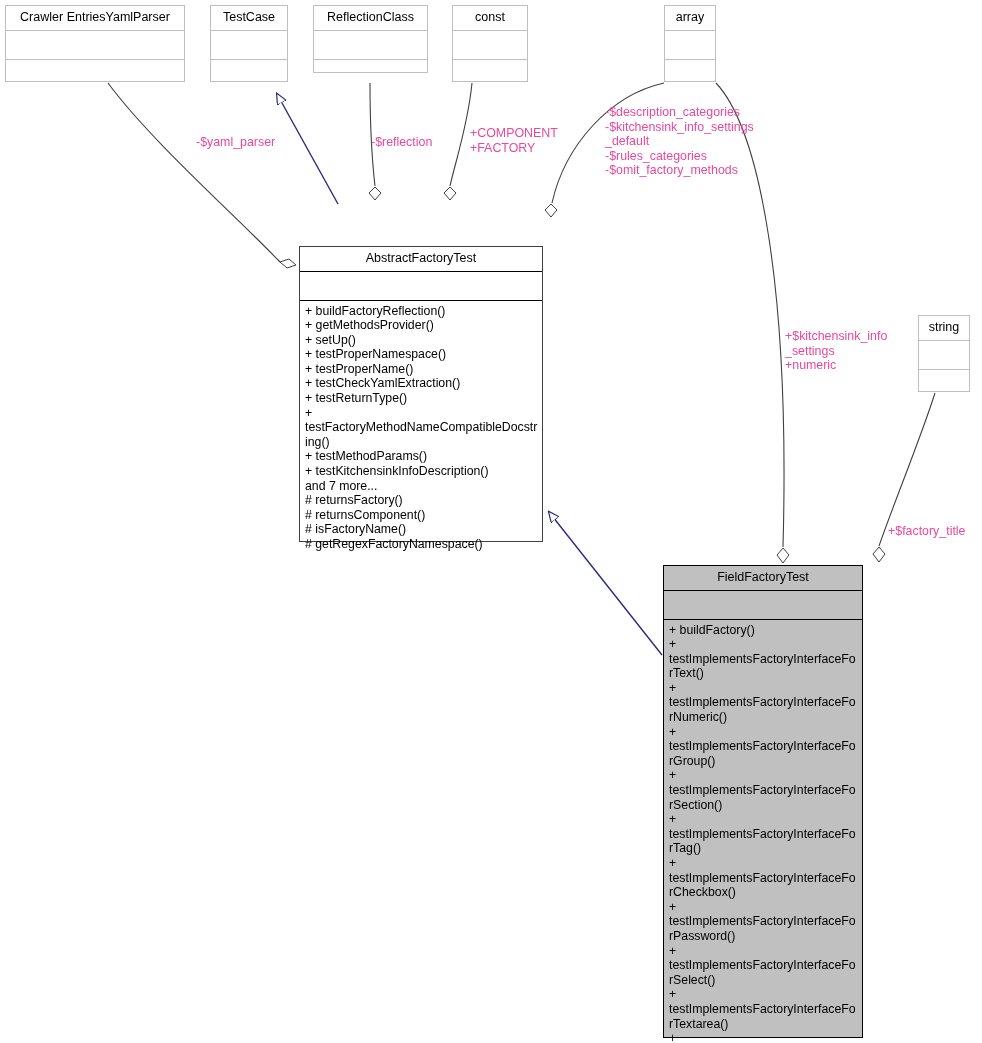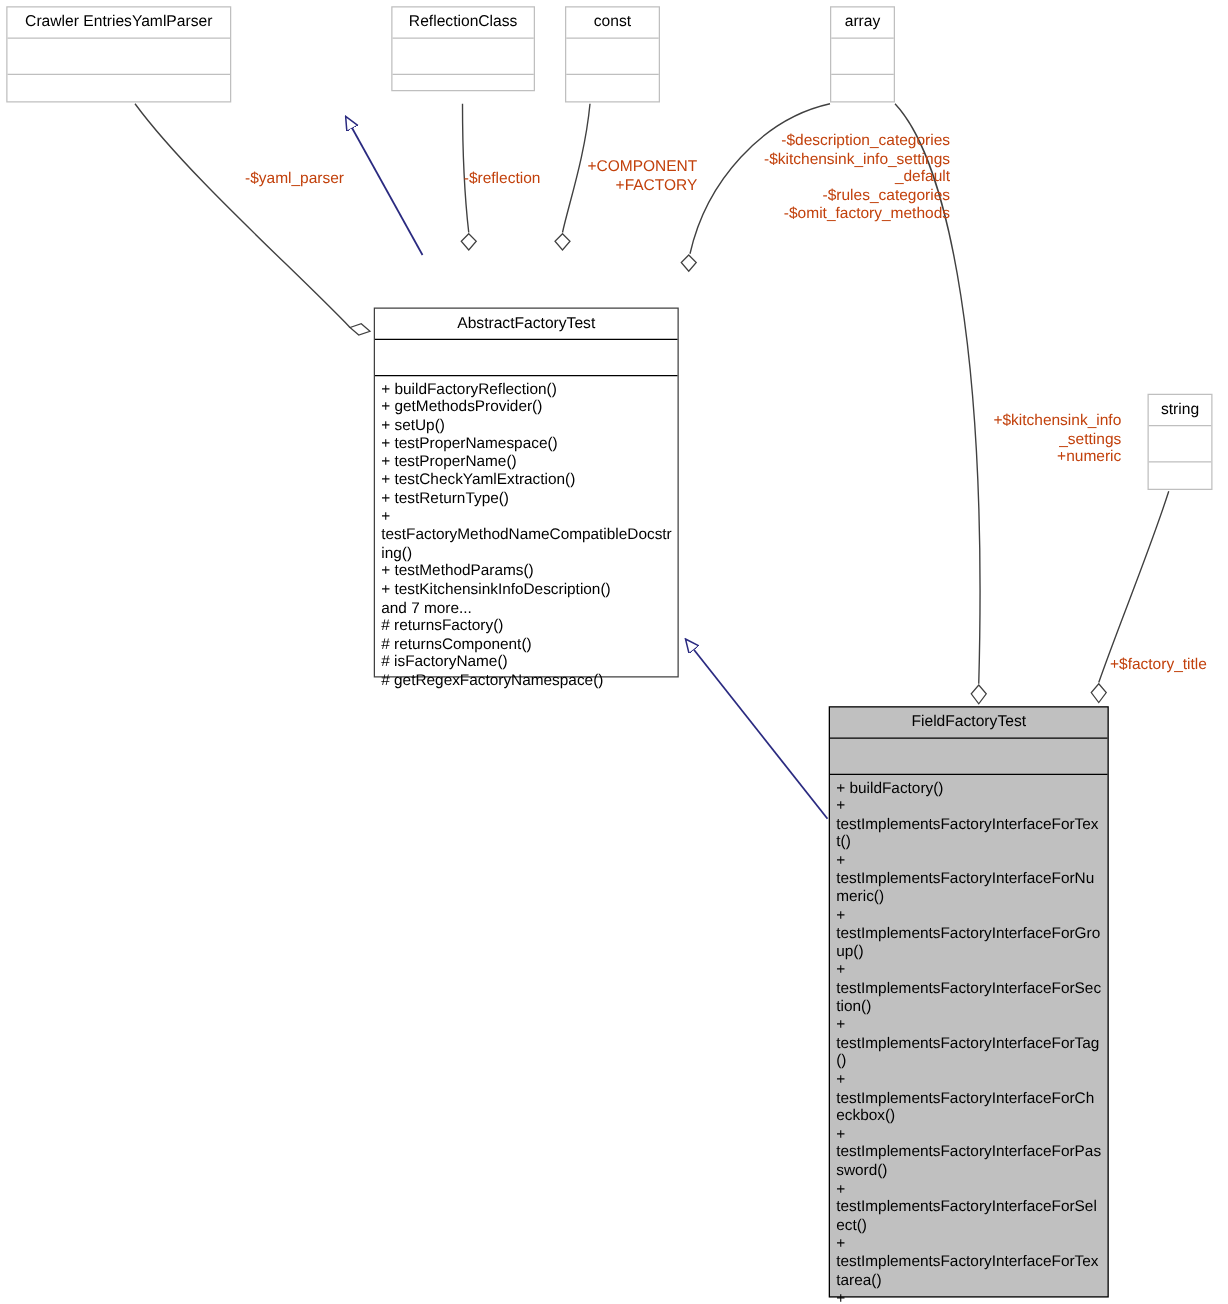--- a/index.html
+++ b/index.html
@@ -85,24 +85,24 @@
     white-space: normal;
     word-break: break-word;
   }
   .uml-empty {
     min-height: 24px;
   }
   
   .edge-label {
     position: absolute;
     font-size: 12.4px;
-    color: #c2410c;
+    color: #ec4899;
     line-height: 14.5px;
     white-space: pre;
-    text-align: right;
+    text-align: left;
   }
 </style>
 </head>
 <body>
 
 <div id="diagram">
 
   <svg class="edges" viewBox="0 0 982 1043">
     <defs>
       <marker id="hollowTriangle" markerWidth="12" markerHeight="12" refX="10" refY="5" orient="auto" markerUnits="userSpaceOnUse">
@@ -148,20 +148,25 @@
       <line x1="662" y1="655" x2="549" y2="512" stroke="#2a2a80" stroke-width="1.4" marker-end="url(#hollowTriangle)"></line>
     </g>
   </svg>
 
   <div class="uml-box" style="left:5px; top:5px; width:180px; height:77px;">
     <div class="uml-title">Crawler EntriesYamlParser</div>
     <div class="uml-attrs uml-empty"></div>
     <div class="uml-ops uml-empty"></div>
   </div>
 
+  <div class="uml-box" style="left:210px; top:5px; width:78px; height:77px;">
+    <div class="uml-title">TestCase</div>
+    <div class="uml-attrs uml-empty"></div>
+    <div class="uml-ops uml-empty"></div>
+  </div>
 
   <div class="uml-box" style="left:313px; top:5px; width:115px; height:68px;">
     <div class="uml-title">ReflectionClass</div>
     <div class="uml-attrs uml-empty"></div>
     <div class="uml-ops uml-empty"></div>
   </div>
 
   <div class="uml-box" style="left:452px; top:5px; width:76px; height:77px;">
     <div class="uml-title">const</div>
     <div class="uml-attrs uml-empty"></div>
@@ -195,21 +200,21 @@
         <div class="op">+ testMethodParams()</div>
         <div class="op">+ testKitchensinkInfoDescription()</div>
         <div class="op">and 7 more...</div>
         <div class="op"># returnsFactory()</div>
         <div class="op"># returnsComponent()</div>
         <div class="op"># isFactoryName()</div>
         <div class="op"># getRegexFactoryNamespace()</div>
       </div>
   </div>
 
-  <div class="uml-box highlight" style="left:663px; top:565px; width:224px; height:473px;">
+  <div class="uml-box highlight" style="left:663px; top:565px; width:200px; height:473px;">
     <div class="uml-title">FieldFactoryTest</div>
     <div class="uml-attrs uml-empty"></div>
     <div class="uml-ops">
         <div class="op">+ buildFactory()</div>
         <div class="op">+ testImplementsFactoryInterfaceForText()</div>
         <div class="op">+ testImplementsFactoryInterfaceForNumeric()</div>
         <div class="op">+ testImplementsFactoryInterfaceForGroup()</div>
         <div class="op">+ testImplementsFactoryInterfaceForSection()</div>
         <div class="op">+ testImplementsFactoryInterfaceForTag()</div>
         <div class="op">+ testImplementsFactoryInterfaceForCheckbox()</div>

